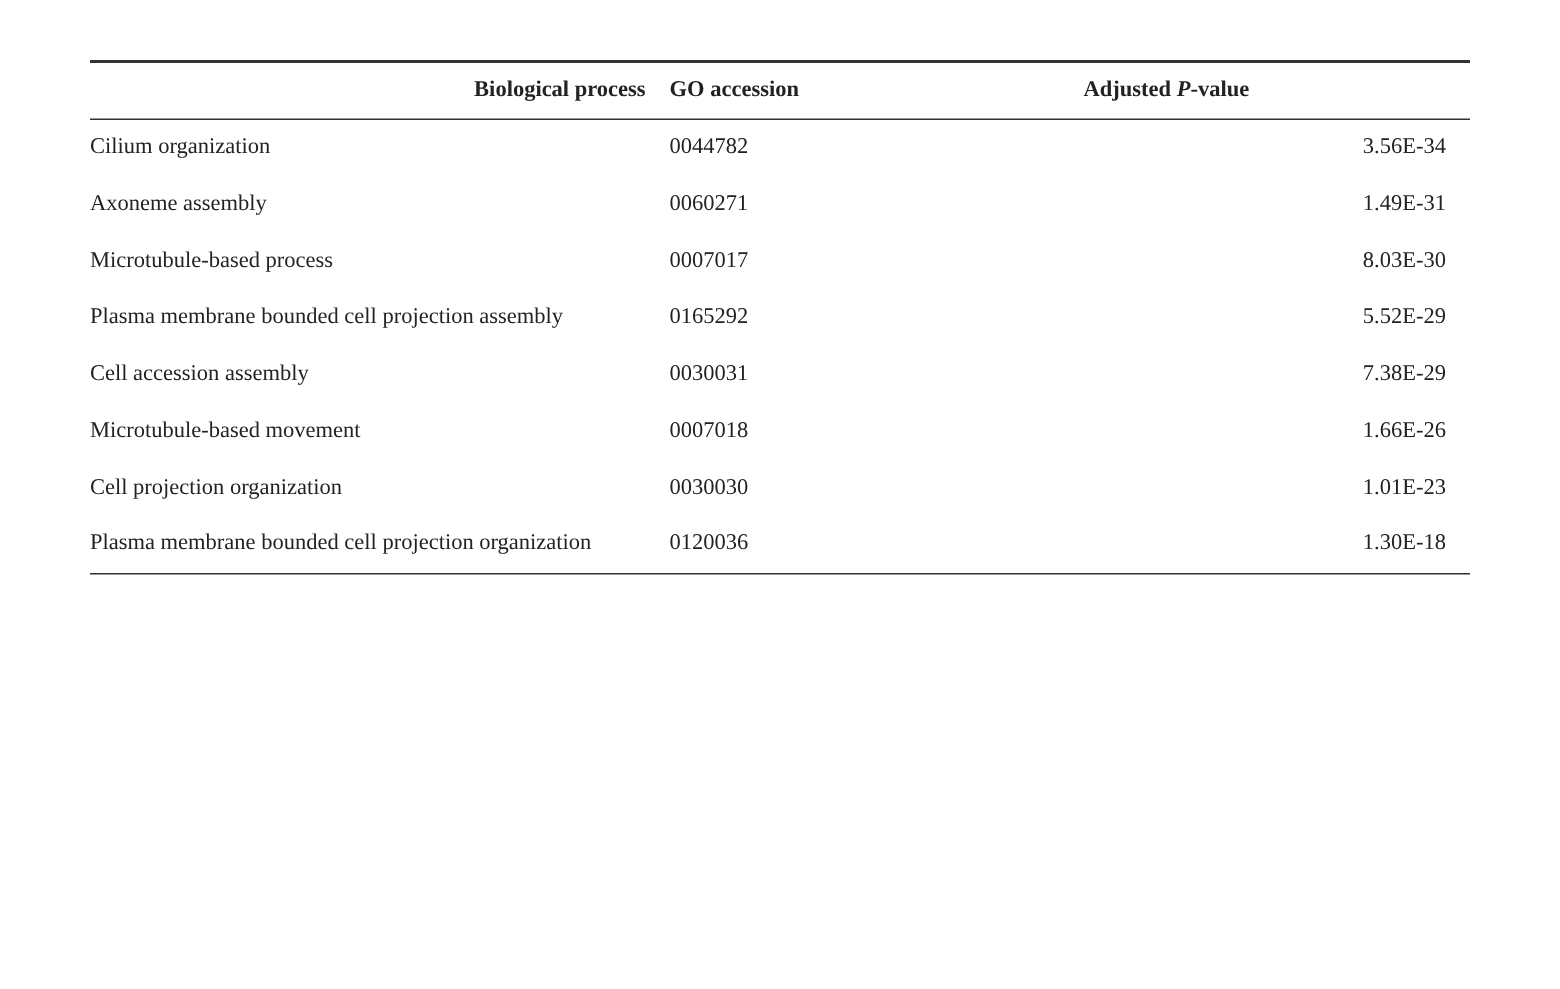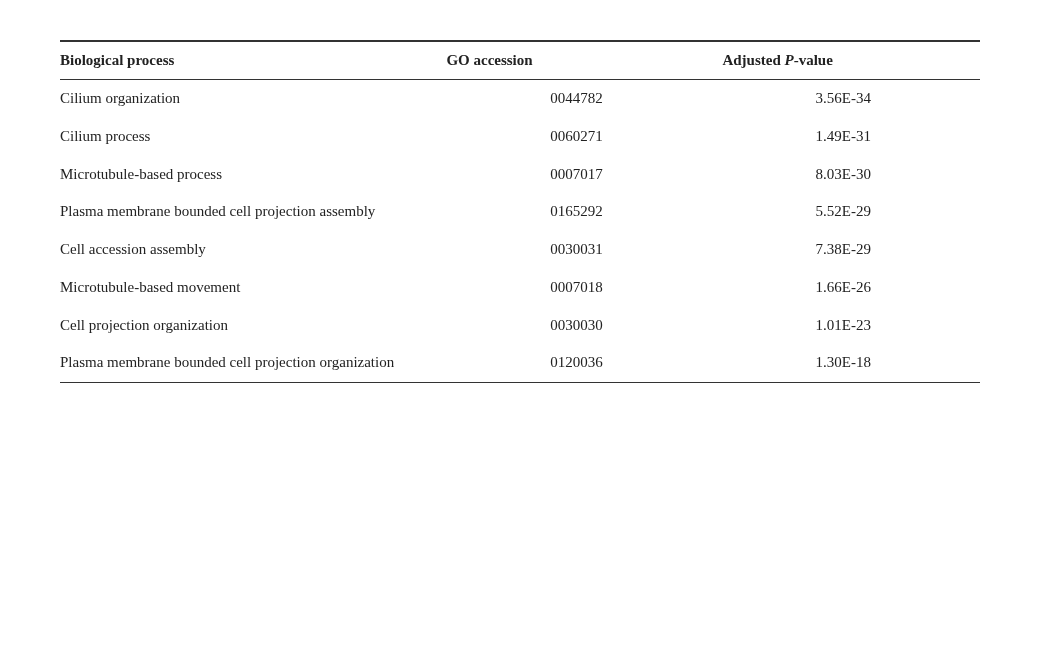--- a/index.html
+++ b/index.html
@@ -33,21 +33,21 @@
 
     thead tr {
       border-top: 2px solid #333333;
       border-bottom: 1.5px solid #333333;
     }
 
     thead th {
       font-weight: bold;
       font-style: normal;
       padding: 10px 16px 10px 0;
-      text-align: left;
+      text-align: right;
       font-family: Georgia, 'Times New Roman', Times, serif;
       font-size: 15px;
     }
 
     thead th.col-go {
       text-align: left;
     }
 
     thead th.col-pval {
       text-align: left;
@@ -62,25 +62,24 @@
     }
 
     tbody td {
       padding: 8px 16px 8px 0;
       vertical-align: top;
       font-size: 15px;
       line-height: 1.45;
     }
 
     tbody td.col-go {
-      text-align: center;
     }
 
     tbody td.col-pval {
-      text-align: center;
+      text-align: right;
     }
 
     .italic {
       font-style: italic;
     }
 
     thead th:first-child,
     tbody td:first-child {
       padding-left: 0;
       width: 42%;
@@ -110,21 +109,21 @@
         </th>
       </tr>
     </thead>
     <tbody id="table-body">
     <tr>
           <td>Cilium organization</td>
           <td class="col-go">0044782</td>
           <td class="col-pval">3.56E-34</td>
         </tr>
         <tr>
-          <td>Cilium process</td>
+          <td>Axoneme assembly</td>
           <td class="col-go">0060271</td>
           <td class="col-pval">1.49E-31</td>
         </tr>
         <tr>
           <td>Microtubule-based process</td>
           <td class="col-go">0007017</td>
           <td class="col-pval">8.03E-30</td>
         </tr>
         <tr>
           <td>Plasma membrane bounded cell projection assembly</td>

